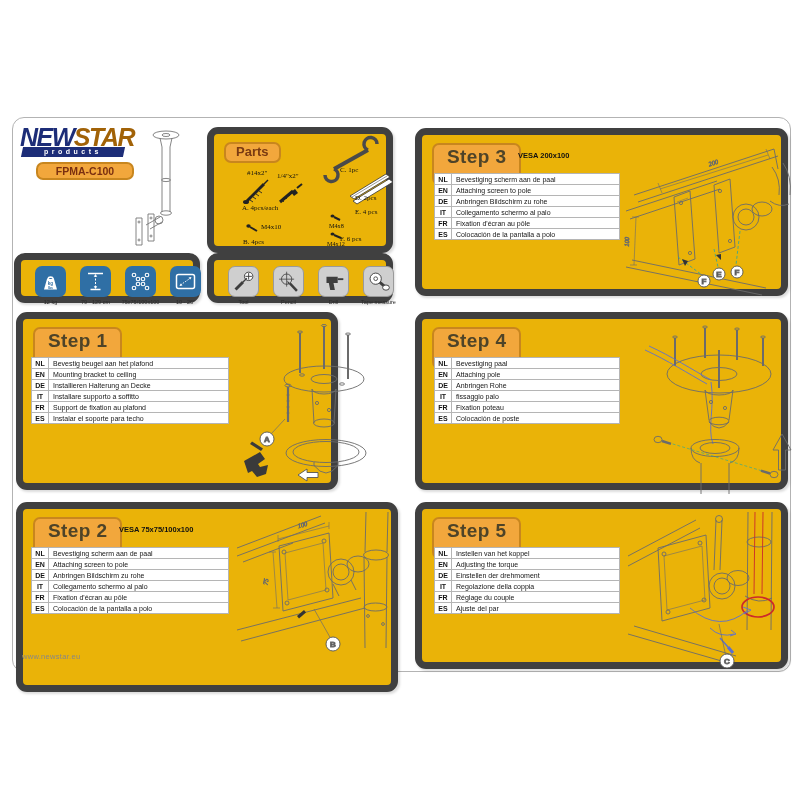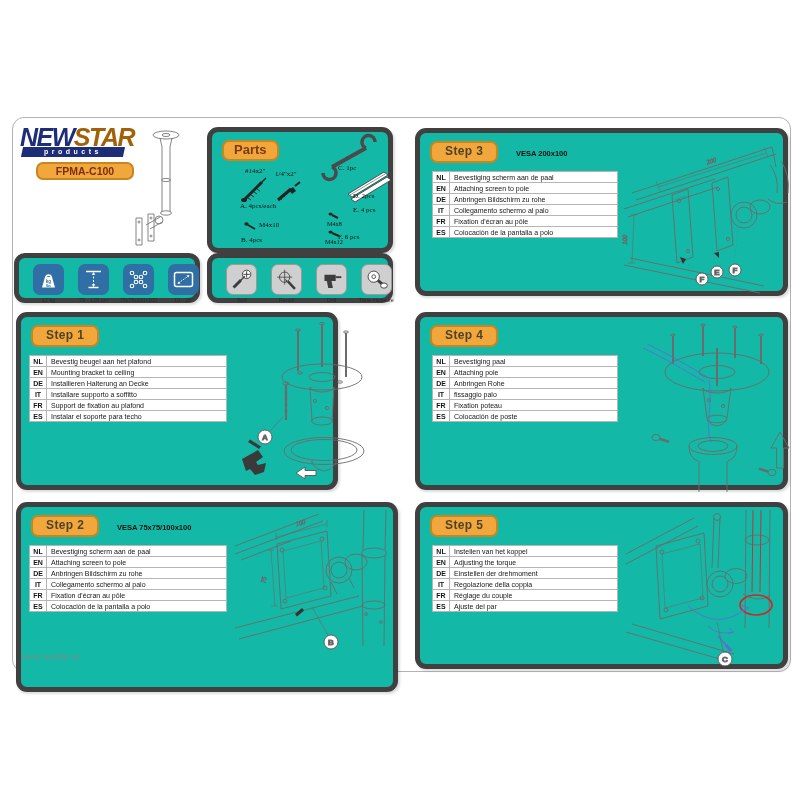--- a/index.html
+++ b/index.html
@@ -1,22 +1,22 @@
 <!DOCTYPE html>
 <html><head>
 <meta charset="utf-8">
 <style>
   *{box-sizing:border-box;margin:0;padding:0}
   html,body{width:800px;height:800px}
   body{position:relative;background:#fff;font-family:"Liberation Sans",sans-serif;overflow:hidden}
   .abs{position:absolute}
   .sheet{left:12px;top:117px;width:779px;height:555px;border:1px solid #b3b3b3;border-radius:12px}
-  .box{position:absolute;border:5px solid #404040;border-radius:11px;background:#14b8a6;box-shadow:1.5px 2px 2.5px rgba(0,0,0,.14)}
+  .box{position:absolute;border:7px solid #404040;border-radius:11px;background:#eab308;box-shadow:1.5px 2px 2.5px rgba(0,0,0,.14)}
   .badge{position:absolute;background:#f2a73c;border:2px solid #c8861e;border-radius:7px;font-weight:bold;text-align:center}
-  .step-badge{font-size:12px;letter-spacing:.4px;padding:1px 13px 3px;color:#4e4328}
+  .step-badge{font-size:19px;letter-spacing:.4px;padding:1px 13px 15px;color:#4e4328}
   .parts-badge{font-size:13px;padding:0 10px 2px;color:#7a3a12}
   .subtitle{position:absolute;font-size:7.5px;font-weight:bold;color:#111;white-space:nowrap}
   table.lang{position:absolute;border-collapse:collapse;background:#fff}
   table.lang td{border:1px solid #b5b5b5;font-size:7px;padding:1px 4px;height:11px;color:#151515;white-space:nowrap}
   table.lang td.lg{width:17px;text-align:center;font-weight:bold;padding:1px 2px}
   .tile{position:absolute;width:31px;height:31px;border-radius:7px}
   .tile.blue{background:#2f6fa5}
   .tile.gray{background:#cfcfcf;border:1px solid #9a9a9a}
   .tile-label{position:absolute;width:44px;font-size:5.5px;color:#2a2a2a;text-align:center;white-space:nowrap}
   .parts-label{position:absolute;font-family:"Liberation Serif",serif;font-size:7px;color:#111;white-space:nowrap}

